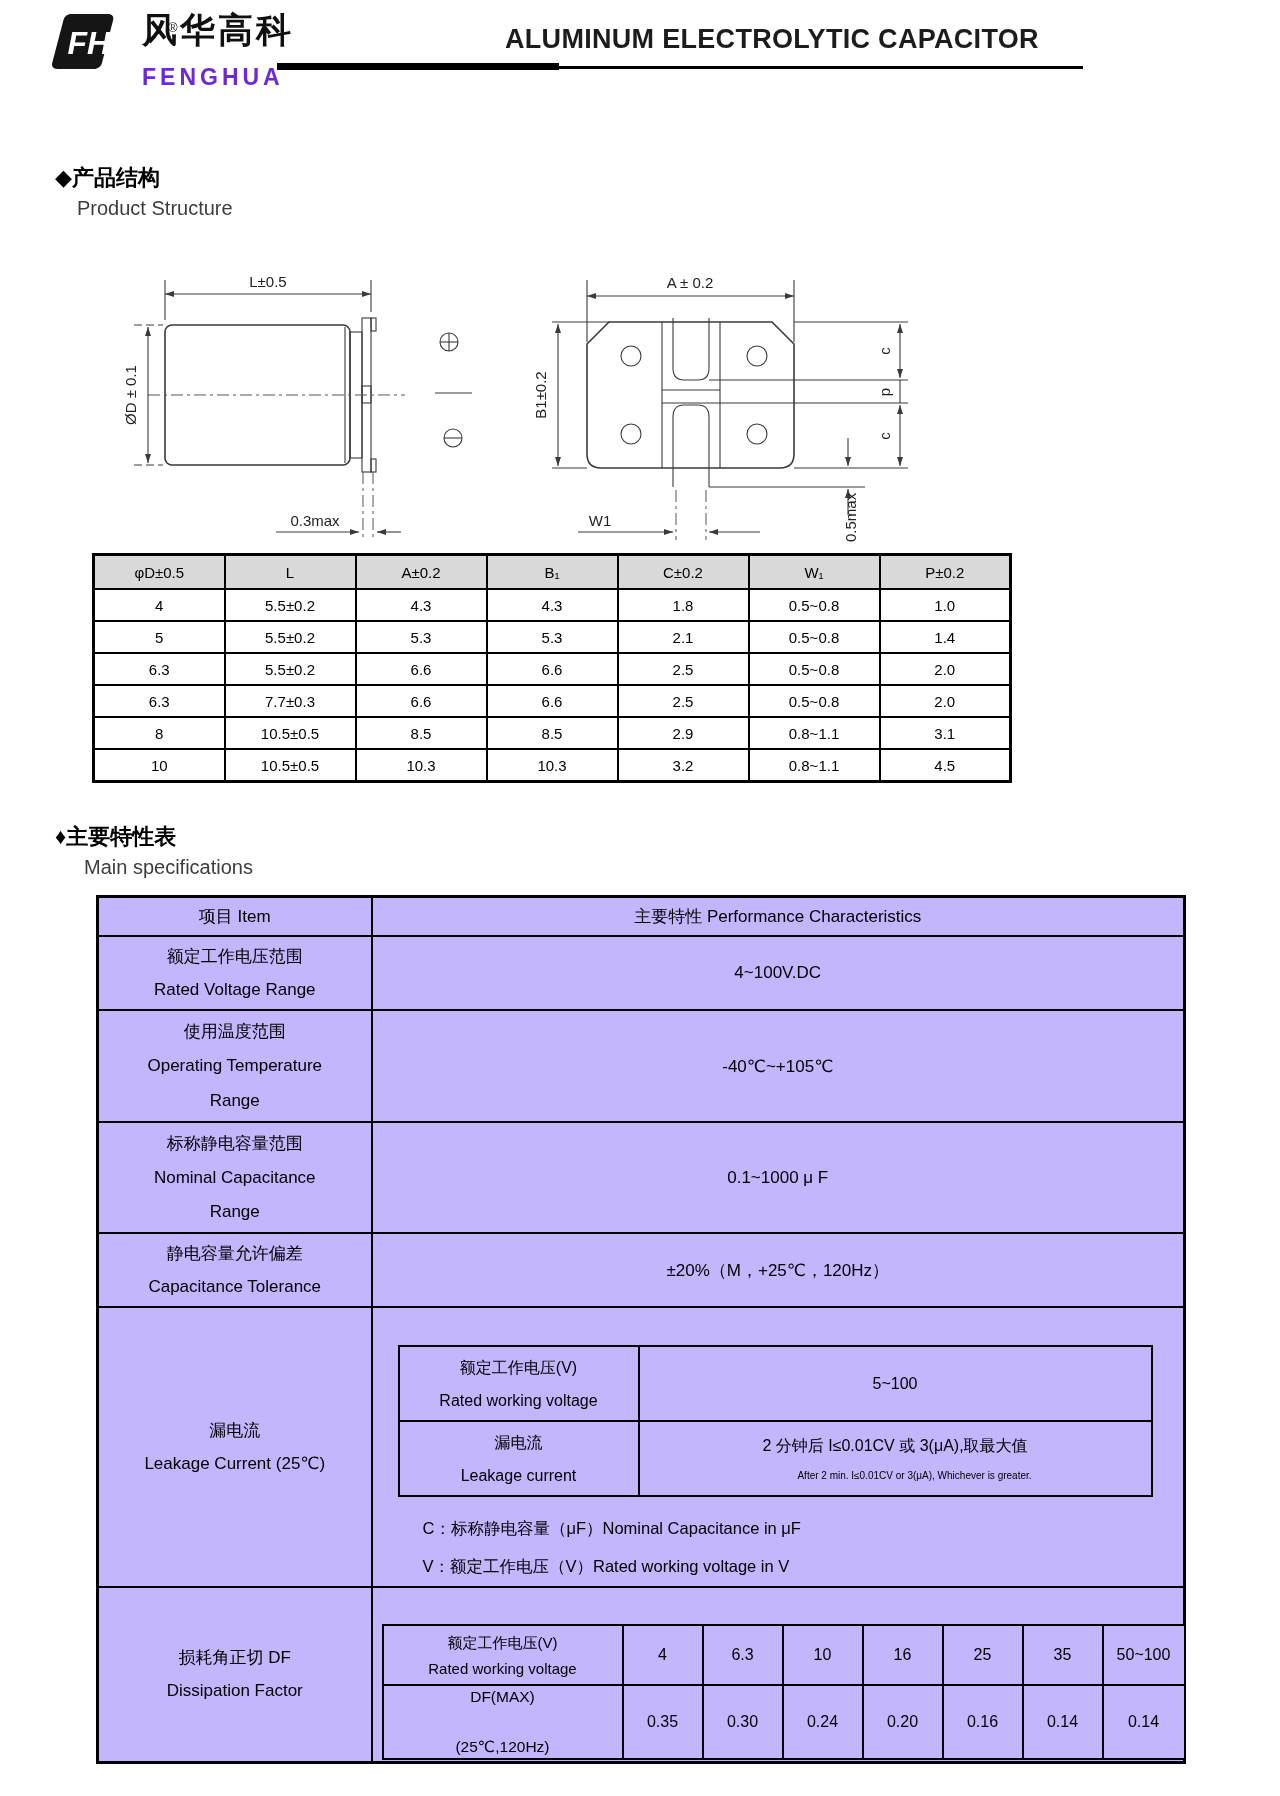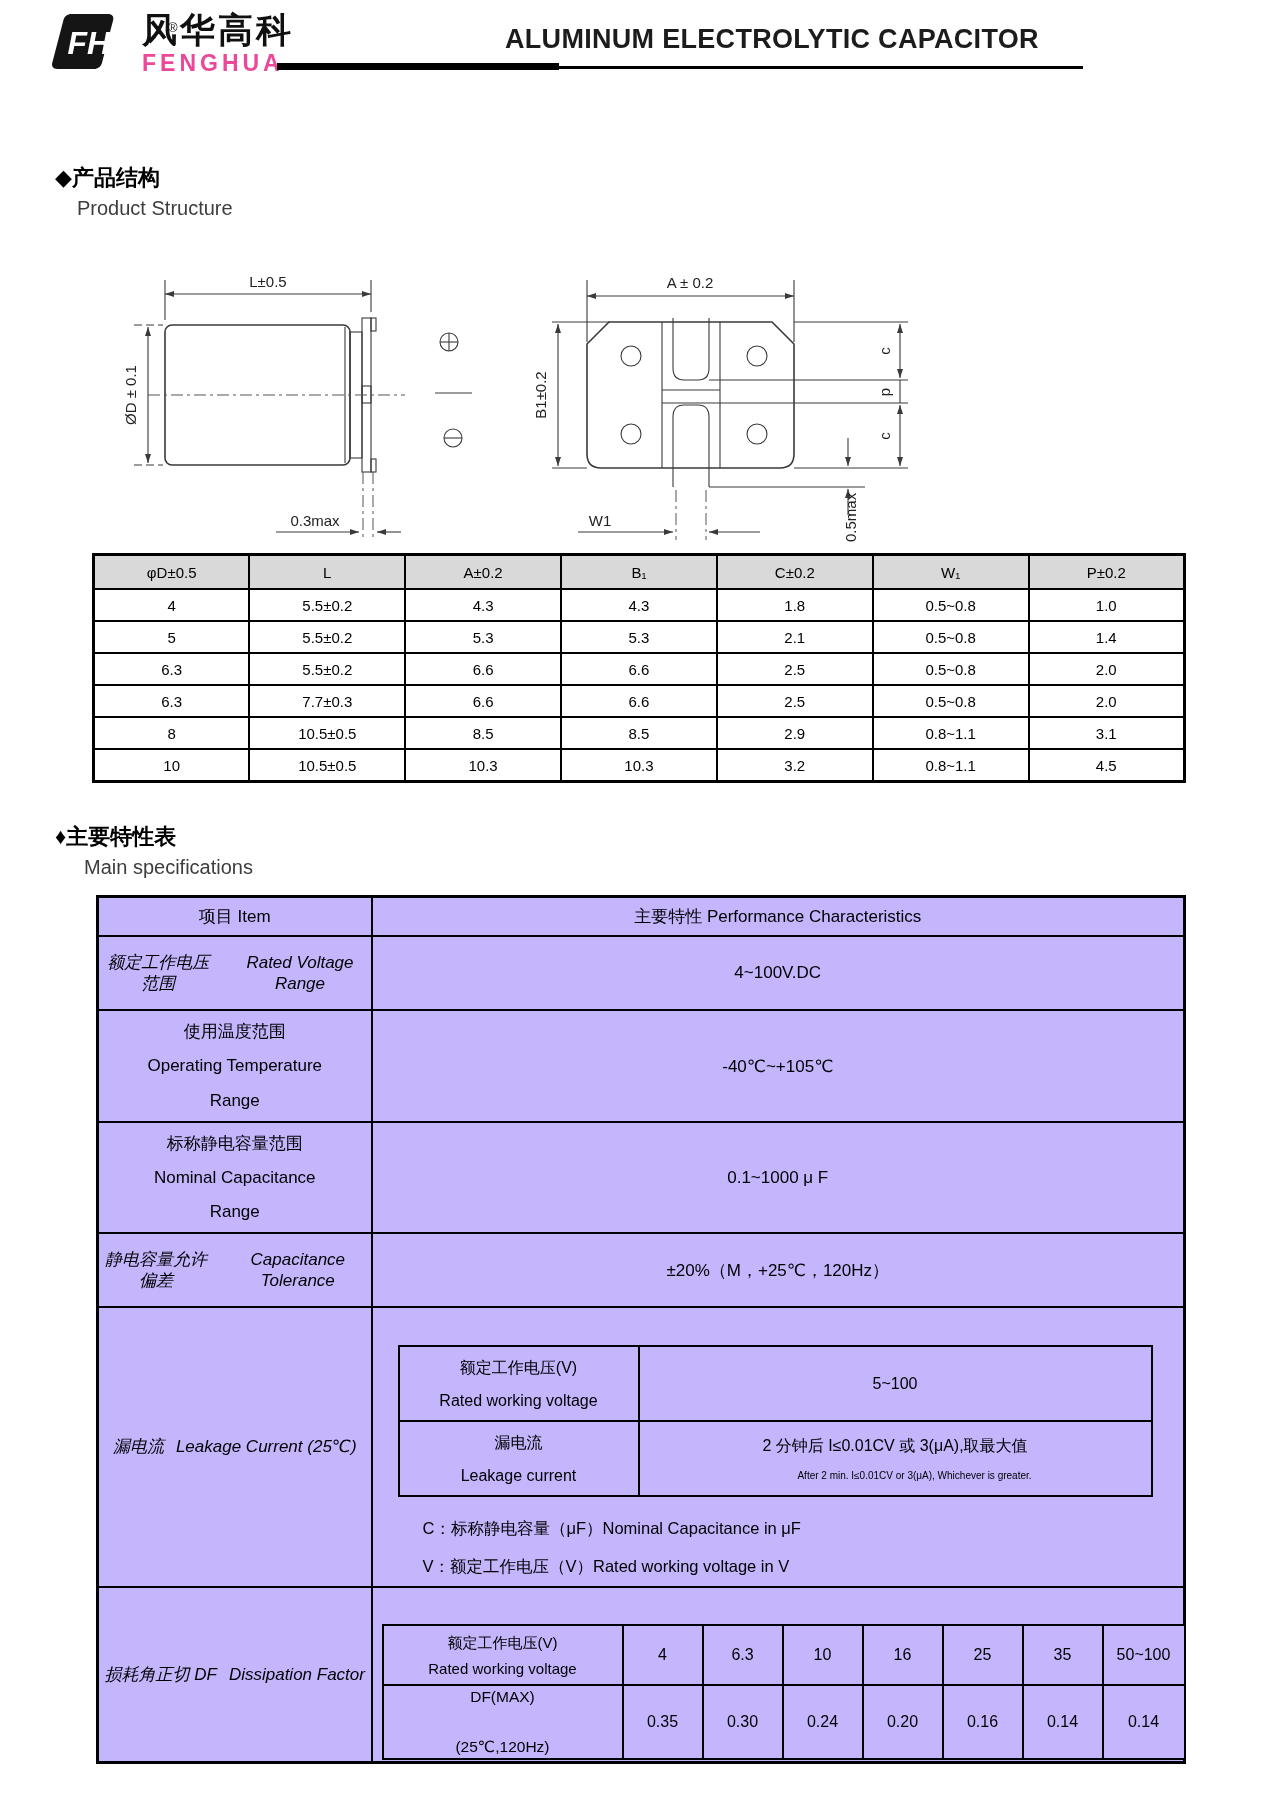--- a/index.html
+++ b/index.html
@@ -5,21 +5,21 @@
   html,body{margin:0;padding:0;background:#fff;}
   .page{position:relative;width:1280px;height:1796px;background:#fff;overflow:hidden;
         font-family:"Liberation Sans","DejaVu Sans",sans-serif;color:#111;}
 
   
   .brand{position:absolute;left:50px;top:12px;display:flex;gap:12px;align-items:flex-start;}
   .mark{position:relative;width:68px;height:58px;}
   .reg{position:absolute;left:118px;top:8px;font-size:13px;color:#141414;}
   .brand-text{margin-left:12px;}
   .brand-cn{font-size:35px;font-weight:700;letter-spacing:3px;color:#101010;line-height:1.05;}
-  .brand-en{font-size:23px;font-weight:700;letter-spacing:4px;color:#ec4899;margin-top:1px;}
+  .brand-en{font-size:23px;font-weight:700;letter-spacing:4px;color:#6d28d9;margin-top:15px;}
   .doc-title{position:absolute;left:505px;top:24px;width:560px;text-align:left;
              font-size:27px;font-weight:700;color:#1c1c1c;letter-spacing:.3px;white-space:nowrap;}
   .rule{position:absolute;left:277px;top:66px;width:806px;height:3px;background:#000;}
   .rule-thick{position:absolute;left:277px;top:63px;width:282px;height:7px;background:#000;}
 
   
   .sec-cn{position:absolute;font-size:22px;font-weight:600;color:#000;white-space:nowrap;}
   .sec-en{position:absolute;font-size:20px;color:#3d3d3d;white-space:nowrap;}
   #sec1-cn{left:55px;top:163px;} #sec1-en{left:77px;top:197px;}
   #sec2-cn{left:55px;top:822px;} #sec2-en{left:84px;top:856px;}
@@ -27,36 +27,36 @@
   
   .drawing{position:absolute;left:60px;top:240px;}
   .ln{fill:none;stroke:#3a3a3a;stroke-width:1.6;}
   .thin{fill:none;stroke:#3a3a3a;stroke-width:1.1;}
   .dim{fill:none;stroke:#3a3a3a;stroke-width:1.1;}
   .cl{fill:none;stroke:#555;stroke-width:1;stroke-dasharray:12 4 3 4;}
   .dash2{stroke-dasharray:8 4;}
   .dtxt{font-family:"Liberation Sans","DejaVu Sans",sans-serif;font-size:15px;fill:#222;}
 
   
-  .dim-table{position:absolute;left:92px;top:553px;width:1094px;border-collapse:collapse;
+  .dim-table{position:absolute;left:92px;top:553px;width:920px;border-collapse:collapse;
              table-layout:fixed;border:3px solid #000;}
   .dim-table th,.dim-table td{border:2px solid #000;text-align:center;padding:0;
              font-size:15px;color:#000;font-weight:400;}
   .dim-table th{background:#d9d9d9;height:32px;}
   .dim-table td{height:30px;background:#fff;}
 
   
   .spec-table{position:absolute;left:96px;top:895px;width:1090px;border-collapse:collapse;
               table-layout:fixed;border:3px solid #000;}
   .spec-table td,.spec-table th{border:2px solid #000;padding:0;vertical-align:middle;
               font-weight:400;color:#000;background:#c4b5fd;}
   .hc{text-align:center;font-size:17px;height:37px;}
   .lc{text-align:center;font-size:17px;}
   .lc .line{line-height:1.25;}
-  .lc .stack2{display:flex;flex-direction:row;gap:12px;justify-content:center;font-style:italic;}
+  .lc .stack2{display:flex;flex-direction:column;gap:12px;justify-content:center;}
   .lc .stack3{display:flex;flex-direction:column;gap:13px;justify-content:center;}
   .vc{text-align:center;font-size:17px;}
 
   .leak-cell{position:relative;}
   .leak-table{position:absolute;left:25px;top:37px;width:755px;border-collapse:collapse;
               table-layout:fixed;border:2px solid #000;}
   .leak-table td{border:2px solid #000;text-align:center;height:73px;font-size:16px;}
   .leak-table .two{display:flex;flex-direction:column;gap:13px;justify-content:center;}
   .leak-table .en-line{font-size:10px;padding-left:39px;}
   .leak-note{position:absolute;left:50px;font-size:16.5px;white-space:nowrap;}

